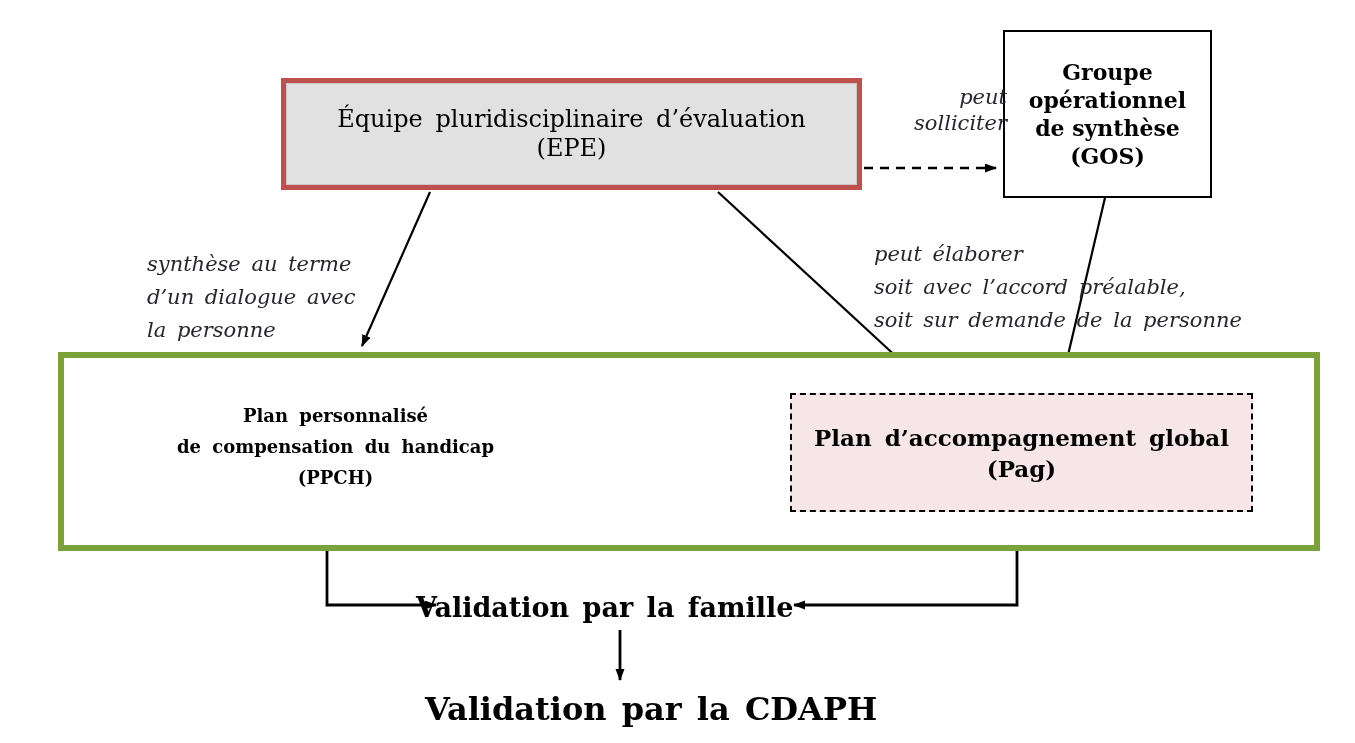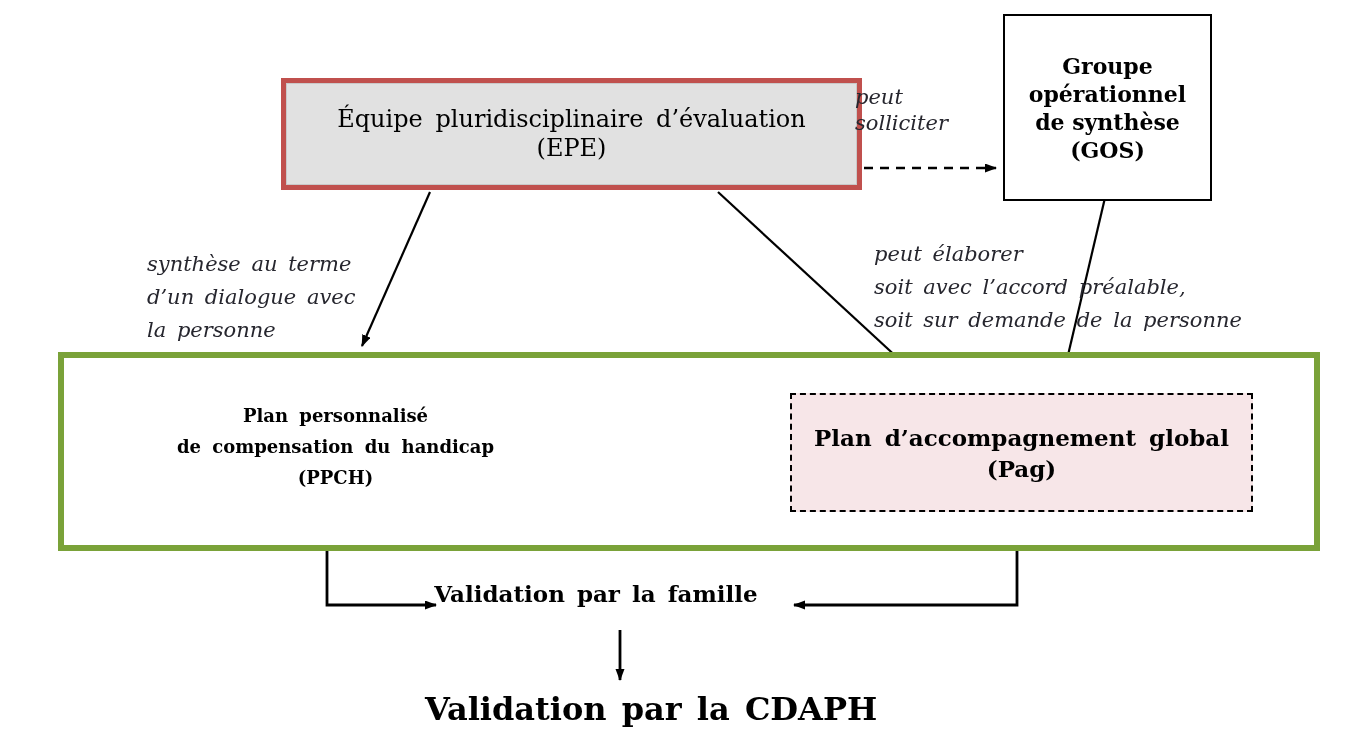--- a/index.html
+++ b/index.html
@@ -22,21 +22,21 @@
   .arrow-layer{position:absolute;left:0;top:0;width:1355px;height:743px;pointer-events:none;}
   .box{position:absolute;display:flex;flex-direction:column;align-items:center;justify-content:center;text-align:center;}
   .epe-box{
     left:281px;top:78px;width:581px;height:112px;
     background:var(--epe-fill);
     border:5px solid var(--epe-border);
     box-shadow:inset 0 0 0 1px #c9c9c9;
   }
   .epe-box .line{font-weight:normal;font-size:24px;line-height:29px;word-spacing:5px;color:var(--ink);}
   .gos-box{
-    left:1003px;top:14px;width:209px;height:187px;
+    left:1003px;top:30px;width:209px;height:168px;
     background:#ffffff;border:2px solid var(--ink);
   }
   .gos-box .line{font-weight:bold;font-size:22px;line-height:28px;color:var(--ink);}
   .green-box{
     position:absolute;left:58px;top:352px;width:1262px;height:199px;
     background:#ffffff;border:6px solid var(--green);
   }
   .ppch-text{
     position:absolute;left:108px;top:400px;width:455px;
     text-align:center;font-weight:bold;font-size:18px;line-height:31px;
@@ -44,29 +44,29 @@
   }
   .pag-box{
     left:780px;top:393px;width:463px;height:119px;
     background:var(--pag-fill);border:2px dashed var(--ink);margin-left:10px;
   }
   .pag-box .line{font-weight:bold;font-size:23px;line-height:31px;word-spacing:5px;color:var(--ink);}
   .flabel{
     position:absolute;font-style:italic;font-size:21px;line-height:33px;
     color:var(--italic-ink);word-spacing:4px;white-space:nowrap;
   }
-  .flabel.center{text-align:left;}
+  .flabel.center{text-align:right;}
   .lbl-solliciter{left:855px;top:84px;width:152px;line-height:26px;}
   .lbl-elabore{left:147px;top:248px;}
   .lbl-elaborer{left:874px;top:238px;}
   .validation{
     position:absolute;font-weight:bold;color:var(--ink);
     text-align:center;word-spacing:4px;white-space:nowrap;
   }
-  .val-famille{left:416px;top:580px;width:360px;font-size:23px;}
+  .val-famille{left:416px;top:592px;width:360px;font-size:27px;}
   .val-cdaph{left:425px;top:690px;width:375px;font-size:32px;}
 </style>
 </head>
 <body>
 
 <div class="canvas">
 
   <svg class="arrow-layer" viewBox="0 0 1355 743">
     <defs>
       <marker id="ah" orient="auto" markerWidth="13" markerHeight="11" refX="11" refY="4.5" markerUnits="userSpaceOnUse">

